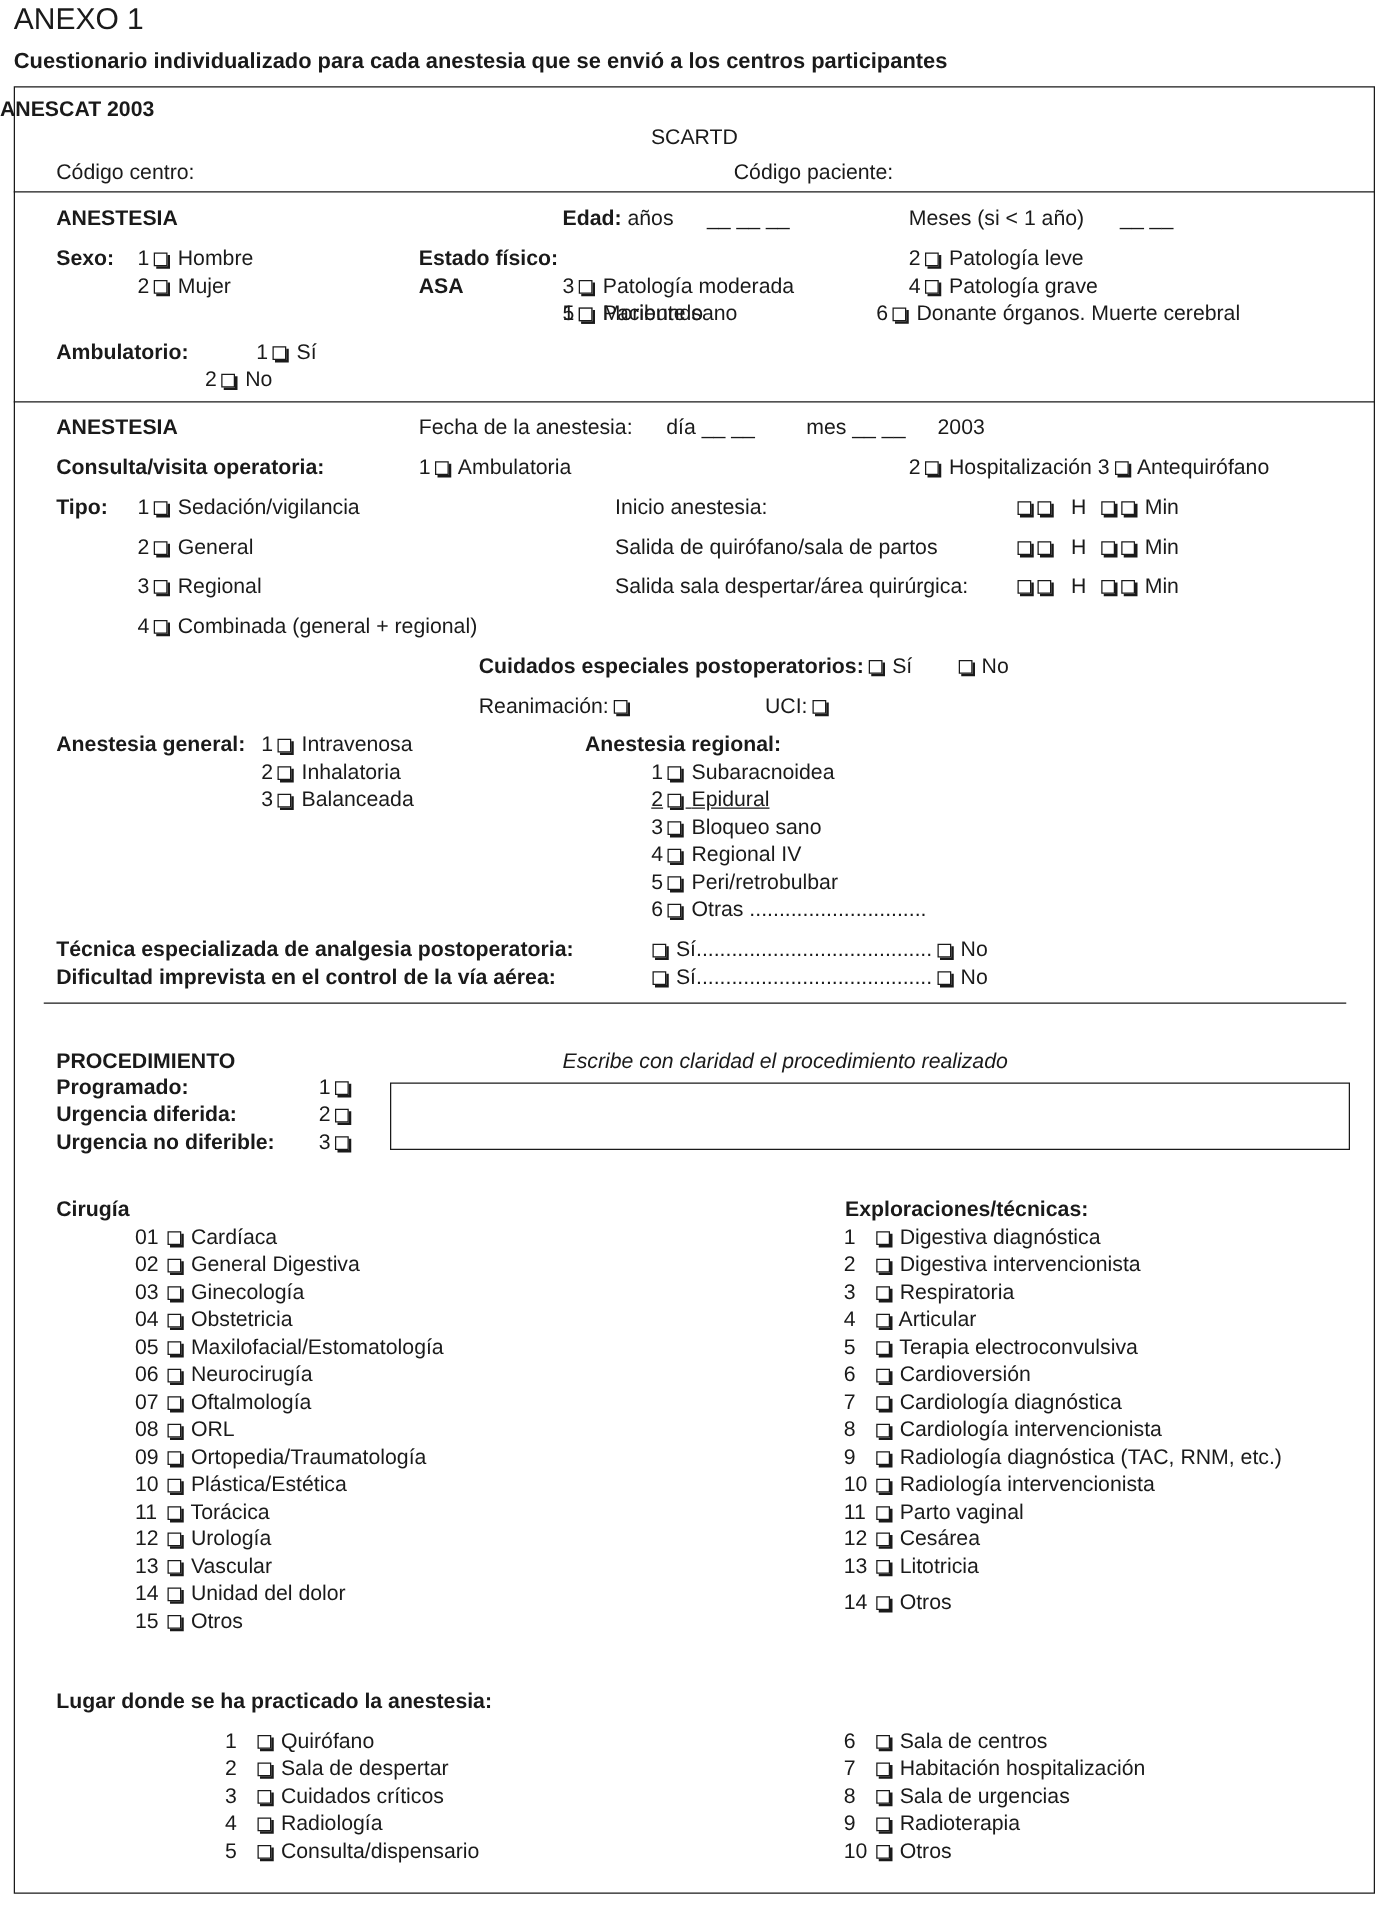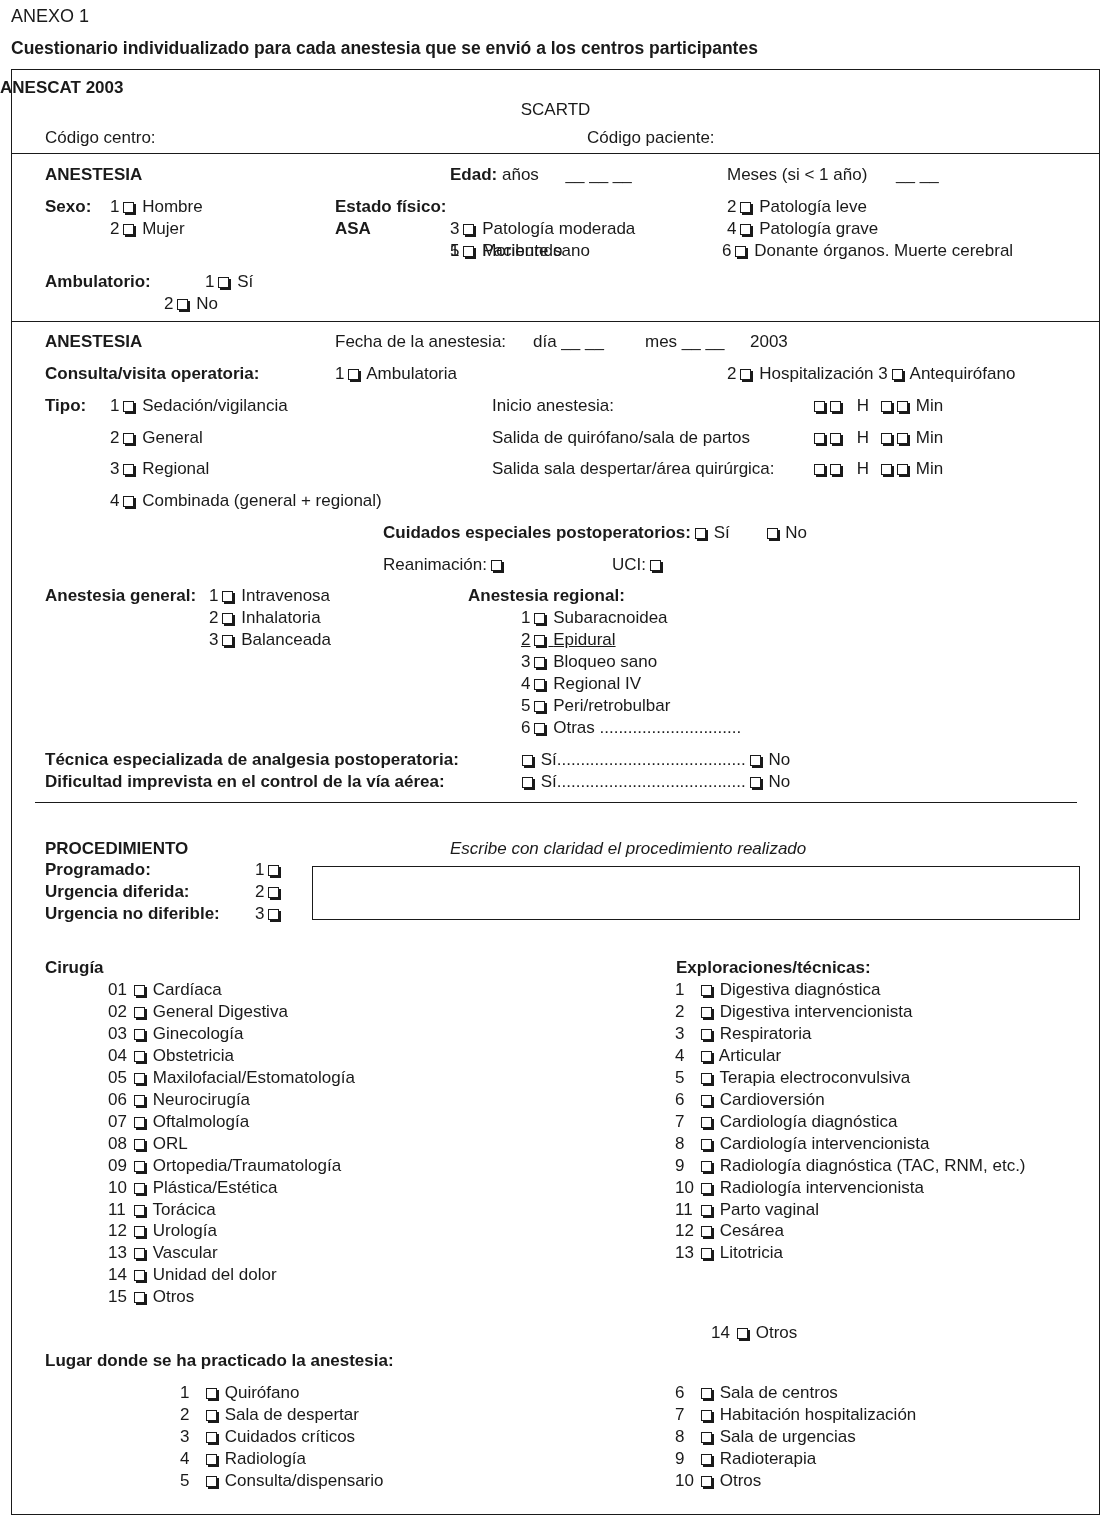--- a/index.html
+++ b/index.html
@@ -12,21 +12,21 @@
   .cb.dbl { margin-right: 1px; }
   .frame { position: absolute; left: 11px; top: 69px; width: 1089px; height: 1446px; border: 1px solid #1a1a1a; }
   .hline { position: absolute; height: 1px; background: #1a1a1a; }
   .procbox { position: absolute; left: 312px; top: 866px; width: 768px; height: 54px; border: 1px solid #1a1a1a; }
   .num { display: inline-block; text-align: left; }
   .list-item { position: absolute; white-space: nowrap; line-height: 22px; }
 </style>
 </head>
 <body>
 
-<div class="abs" style="left:11px; top:5px; font-size:18px;">ANEXO 1</div>
+<div class="abs" style="left:11px; top:5px; font-size:24px;">ANEXO 1</div>
 <div class="abs b" style="left:11px; top:37px; font-size:17.5px;">Cuestionario individualizado para cada anestesia que se envió a los centros participantes</div>
 
 <div class="frame"></div>
 <div class="hline" style="left:11px; top:153px; width:1089px;"></div>
 <div class="hline" style="left:11px; top:321px; width:1089px;"></div>
 <div class="hline" style="left:35px; top:802px; width:1042px;"></div>
 
 <div class="abs b" style="left:0; width:1111px; text-align:left; top:77px;">ANESCAT 2003</div>
 <div class="abs" style="left:0; width:1111px; text-align:center; top:99px;">SCARTD</div>
 <div class="abs" style="left:45px; top:127px;">Código centro:</div>
@@ -47,21 +47,21 @@
 <div class="abs" style="left:110px; top:196px;"><span>1</span><span class="cb"></span> <span>Hombre</span></div>
 <div class="abs" style="left:110px; top:218px;"><span>2</span><span class="cb"></span> <span>Mujer</span></div>
 
 <div class="abs b" style="left:335px; top:196px;">Estado físico:</div>
 <div class="abs b" style="left:335px; top:218px;">ASA</div>
 <div class="abs" style="left:450px; top:196px;margin-top:44px;"><span>1</span><span class="cb"></span> <span>Paciente sano</span></div>
 <div class="abs" style="left:450px; top:218px;"><span>3</span><span class="cb"></span> <span>Patología moderada</span></div>
 <div class="abs" style="left:450px; top:240px;"><span>5</span><span class="cb"></span> <span>Moribundo</span></div>
 <div class="abs" style="left:727px; top:196px;"><span>2</span><span class="cb"></span> <span>Patología leve</span></div>
 <div class="abs" style="left:727px; top:218px;"><span>4</span><span class="cb"></span> <span>Patología grave</span></div>
-<div class="abs" style="left:722px; top:240px;"><span>6</span><span class="cb"></span> <span>Donante órganos. Muerte cerebral</span></div>
+<div class="abs" style="left:701px; top:240px;"><span>6</span><span class="cb"></span> <span>Donante órganos. Muerte cerebral</span></div>
 
 <div class="abs b" style="left:45px; top:271px;">Ambulatorio:</div>
 <div class="abs" style="left:160px; top:271px;margin-left:45px;"><span>1</span><span class="cb"></span> <span>Sí</span></div>
 <div class="abs" style="left:164px; top:293px;"><span>2</span><span class="cb"></span> <span>No</span></div>
 
 <div class="abs b" style="left:45px; top:331px;">ANESTESIA</div>
 <div class="abs" style="left:335px; top:331px;">Fecha de la anestesia:</div>
 <div class="abs" style="left:533px; top:331px;">día __ __</div>
 <div class="abs" style="left:645px; top:331px;">mes __ __</div>
 <div class="abs" style="left:750px; top:331px;">2003</div>
@@ -145,21 +145,21 @@
     <div class="list-item" style="left: 675px; top: 1044.85px;"><span class="num" style="width: 22px;">4</span><span class="cb"></span> <span>Articular</span></div>
     <div class="list-item" style="left: 675px; top: 1066.8px;"><span class="num" style="width: 22px;">5</span><span class="cb"></span> <span>Terapia electroconvulsiva</span></div>
     <div class="list-item" style="left: 675px; top: 1088.75px;"><span class="num" style="width: 22px;">6</span><span class="cb"></span> <span>Cardioversión</span></div>
     <div class="list-item" style="left: 675px; top: 1110.7px;"><span class="num" style="width: 22px;">7</span><span class="cb"></span> <span>Cardiología diagnóstica</span></div>
     <div class="list-item" style="left: 675px; top: 1132.65px;"><span class="num" style="width: 22px;">8</span><span class="cb"></span> <span>Cardiología intervencionista</span></div>
     <div class="list-item" style="left: 675px; top: 1154.6px;"><span class="num" style="width: 22px;">9</span><span class="cb"></span> <span>Radiología diagnóstica (TAC, RNM, etc.)</span></div>
     <div class="list-item" style="left: 675px; top: 1176.55px;"><span class="num" style="width: 22px;">10</span><span class="cb"></span> <span>Radiología intervencionista</span></div>
     <div class="list-item" style="left: 675px; top: 1198.5px;"><span class="num" style="width: 22px;">11</span><span class="cb"></span> <span>Parto vaginal</span></div>
     <div class="list-item" style="left: 675px; top: 1220.45px;"><span class="num" style="width: 22px;">12</span><span class="cb"></span> <span>Cesárea</span></div>
     <div class="list-item" style="left: 675px; top: 1242.4px;"><span class="num" style="width: 22px;">13</span><span class="cb"></span> <span>Litotricia</span></div>
-    <div class="list-item" style="left: 675px; top: 1322px; margin-left: 36px;"><span class="num" style="width: 22px;">14</span><span class="cb"></span> <span>Otros</span></div>
+    <div class="list-item" style="left: 675px; top: 1271px;"><span class="num" style="width: 22px;">14</span><span class="cb"></span> <span>Otros</span></div>
   </div>
 
 <div class="abs b" style="left:45px; top:1350px;">Lugar donde se ha practicado la anestesia:</div>
 <div id="lugar-list">
     <div class="list-item" style="left: 180px; top: 1382px;"><span class="num" style="width: 22px;">1</span><span class="cb"></span> <span>Quirófano</span></div>
     <div class="list-item" style="left: 180px; top: 1404px;"><span class="num" style="width: 22px;">2</span><span class="cb"></span> <span>Sala de despertar</span></div>
     <div class="list-item" style="left: 180px; top: 1426px;"><span class="num" style="width: 22px;">3</span><span class="cb"></span> <span>Cuidados críticos</span></div>
     <div class="list-item" style="left: 180px; top: 1448px;"><span class="num" style="width: 22px;">4</span><span class="cb"></span> <span>Radiología</span></div>
     <div class="list-item" style="left: 180px; top: 1470px;"><span class="num" style="width: 22px;">5</span><span class="cb"></span> <span>Consulta/dispensario</span></div>
     <div class="list-item" style="left: 675px; top: 1382px;"><span class="num" style="width: 22px;">6</span><span class="cb"></span> <span>Sala de centros</span></div>

